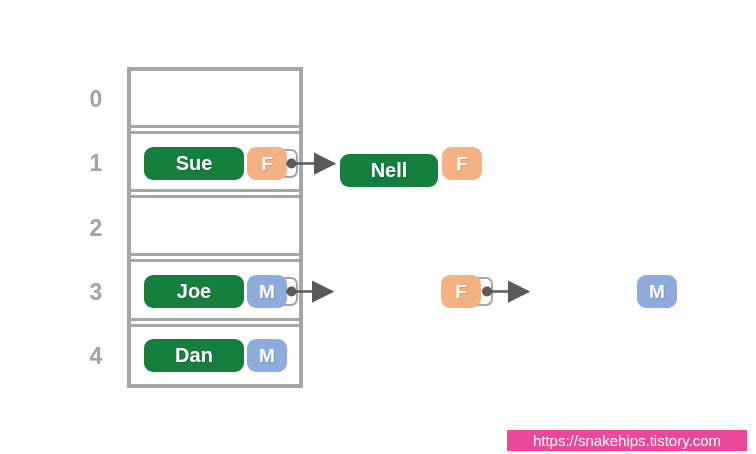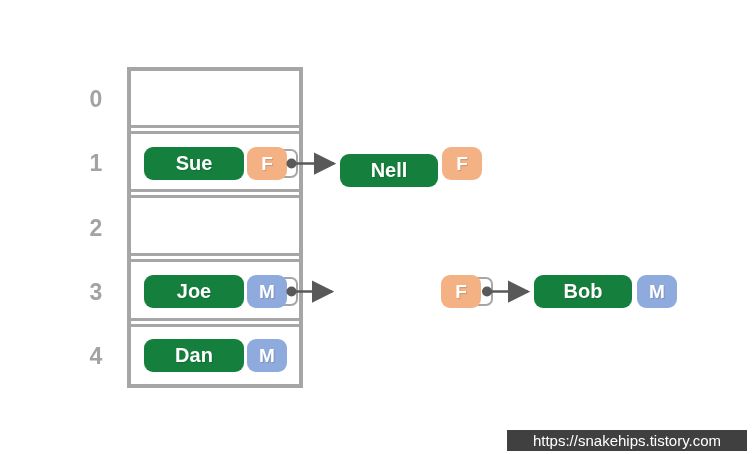--- a/index.html
+++ b/index.html
@@ -40,21 +40,21 @@
   .pointer-box{
     position:absolute;width:38px;height:29px;border-radius:7px;
     border:2.5px solid #a6a6a6;background:#ffffff;box-sizing:border-box;z-index:1;
   }
   .narrow{width:98px;}
   
   #arrows{position:absolute;left:0;top:0;width:756px;height:454px;z-index:5;pointer-events:none;}
   
   .watermark{
     position:absolute;left:507px;top:430px;width:240px;height:21px;
-    background:#404040;color:#ffffff;font-size:15px;line-height:21px;
+    background:#ec4899;color:#ffffff;font-size:15px;line-height:21px;
     text-align:center;white-space:nowrap;
   }
 </style>
 </head>
 <body>
 
 <div id="canvas">
 
   <div class="table-outer"></div>
   <div class="separator" style="top:125px"></div>
@@ -75,21 +75,20 @@
   <div class="name-box narrow" style="left:340px;top:154px">Nell</div>
   <div class="gender-badge badge-f" style="left:442px;top:147px">F</div>
 
   <div class="pointer-box" style="left:260px;top:277px"></div>
   <div class="name-box" style="left:144px;top:275px">Joe</div>
   <div class="gender-badge badge-m" style="left:247px;top:275px">M</div>
 
   <div class="pointer-box" style="left:455px;top:277px"></div>
   <div class="gender-badge badge-f" style="left:441px;top:275px">F</div>
 
-  <div class="name-box narrow" style="left:534px;top:275px">Bob</div>
   <div class="gender-badge badge-m" style="left:637px;top:275px">M</div>
 
   <div class="name-box" style="left:144px;top:339px">Dan</div>
   <div class="gender-badge badge-m" style="left:247px;top:339px">M</div>
 
   <svg id="arrows" viewBox="0 0 756 454">
     <defs>
       <marker id="ah" viewBox="0 0 10 10" refX="9" refY="5" markerWidth="9" markerHeight="9" orient="auto-start-reverse">
         <path d="M0,0 L10,5 L0,10 z" fill="#595959"></path>
       </marker>

